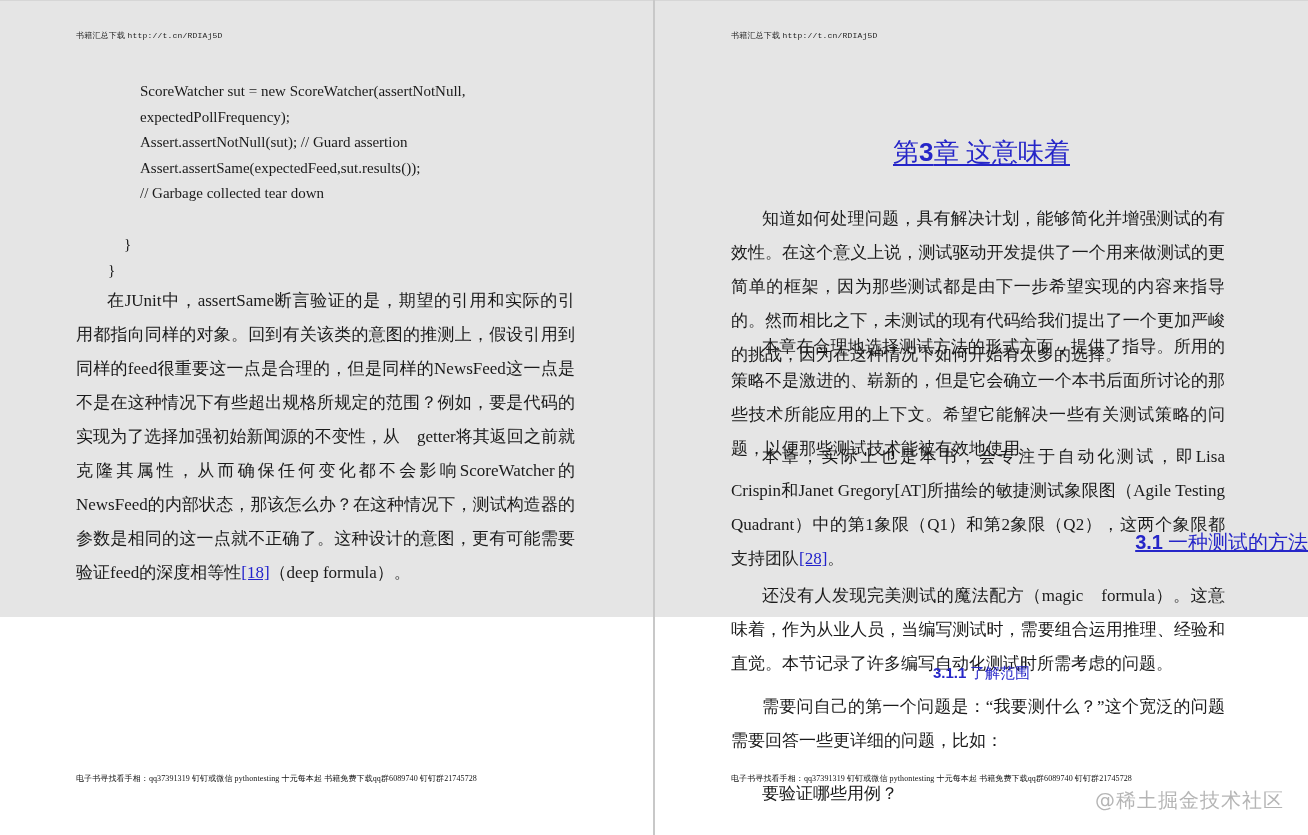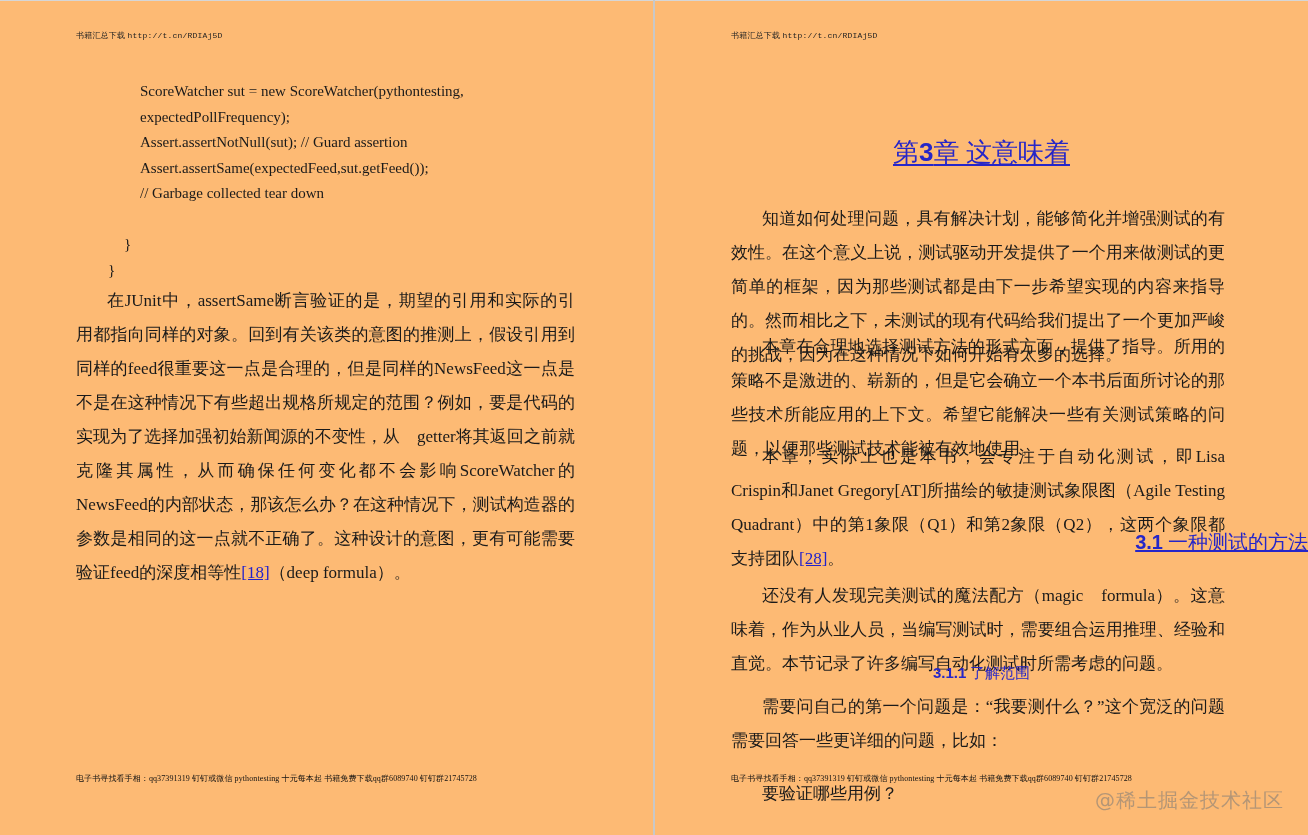--- a/index.html
+++ b/index.html
@@ -3,21 +3,21 @@
 <meta charset="utf-8">
 <style>
   html, body { margin: 0; padding: 0; }
   body {
     width: 1308px; height: 835px; overflow: hidden; background: #ffffff;
     position: relative;
     font-family: "Liberation Serif", "DejaVu Serif", serif;
     color: #111;
   }
   .top-border { position: absolute; left: 0; top: 0; width: 1308px; height: 1px; background: #d6d6d6; }
-  .page { position: absolute; top: 1px; height: 834px; background: #fdba74; }
+  .page { position: absolute; top: 1px; height: 616px; background: #e5e5e5; }
   .page-left { left: 0; width: 653px; }
   .page-right { left: 655px; width: 653px; }
   .divider { position: absolute; left: 653px; top: 0; width: 2px; height: 835px; background: #c8c8c8; }
 
   .hdr { position: absolute; top: 29px; font-size: 8px; font-family: "Liberation Serif", "DejaVu Serif", serif; color: #222; letter-spacing: 0.2px; white-space: nowrap; }
   .hdr .url { font-family: "Liberation Mono", "DejaVu Sans Mono", monospace; font-size: 8px; }
   .ftr { position: absolute; top: 772px; font-size: 8px; color: #111; white-space: nowrap; letter-spacing: 0.1px; }
 
   .code { position: absolute; font-size: 15px; line-height: 25.5px; white-space: nowrap; color: #1a1a1a; }
   .para { position: absolute; font-size: 17px; line-height: 34px; color: #1a1a1a; text-align: justify; }
@@ -49,24 +49,24 @@
 
 <div class="top-border"></div>
 
 <div class="page page-left">
   <div class="hdr" style="left:76px;">
     <span>书籍汇总下载</span>
     <span class="url">http://t.cn/RDIAj5D</span>
   </div>
 
   <div class="code" style="left:140px; top:78px;">
-    <div>ScoreWatcher sut = new ScoreWatcher(pythontesting,</div>
+    <div>ScoreWatcher sut = new ScoreWatcher(assertNotNull,</div>
     <div>expectedPollFrequency);</div>
     <div>Assert.assertNotNull(sut); // Guard assertion</div>
-    <div>Assert.assertSame(expectedFeed,sut.getFeed());</div>
+    <div>Assert.assertSame(expectedFeed,sut.results());</div>
     <div>// Garbage collected tear down</div>
   </div>
   <div class="code" style="left:124px; top:231px;">}</div>
   <div class="code" style="left:108px; top:257px;">}</div>
 
   <div class="para indent" style="left:76px; top:283px; width:499px;">
     <span>在JUnit中，assertSame断言验证的是，期望的引用和实际的引用都指向同样的对象。回到有关该类的意图的推测上，假设引用到同样的feed很重要这一点是合理的，但是同样的NewsFeed这一点是不是在这种情况下有些超出规格所规定的范围？例如，要是代码的实现为了选择加强初始新闻源的不变性，从　getter将其返回之前就克隆其属性，从而确保任何变化都不会影响ScoreWatcher的NewsFeed的内部状态，那该怎么办？在这种情况下，测试构造器的参数是相同的这一点就不正确了。这种设计的意图，更有可能需要验证feed的深度相等性</span><a class="ref" href="#">[18]</a><span>（deep formula）。</span>
   </div>
 
   <div class="ftr" style="left:76px;">电子书寻找看手相：qq37391319 钉钉或微信 pythontesting 十元每本起 书籍免费下载qq群6089740 钉钉群21745728</div>

